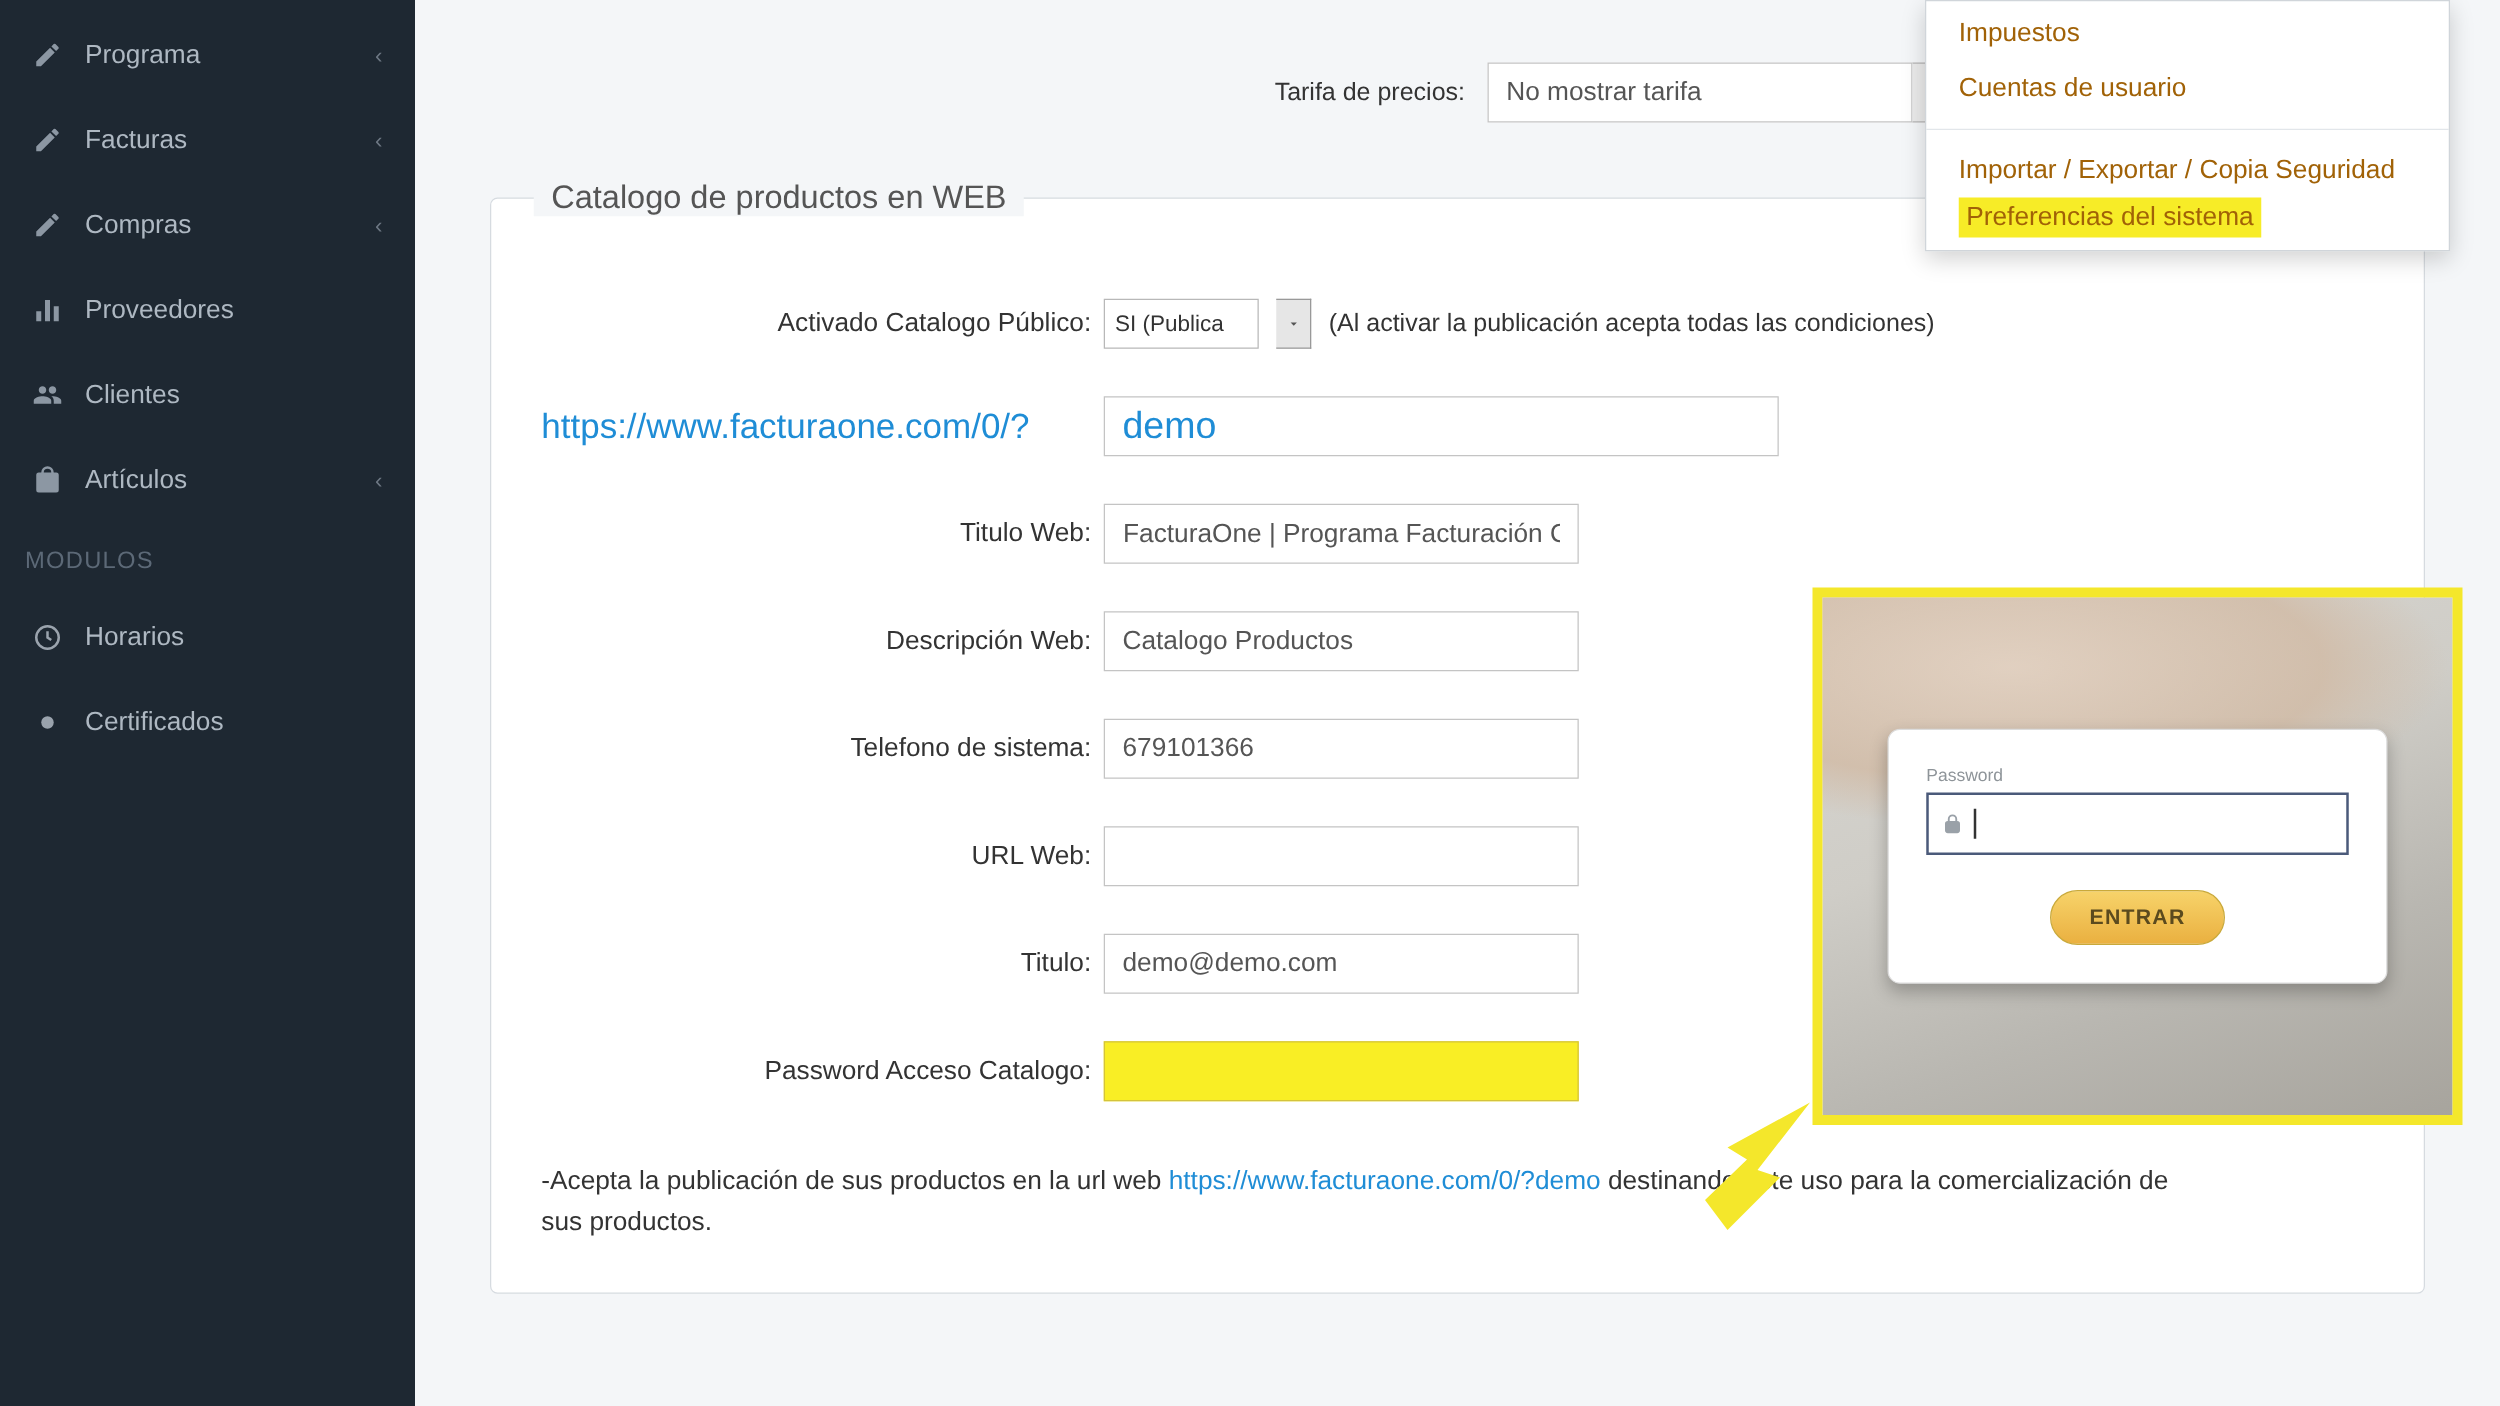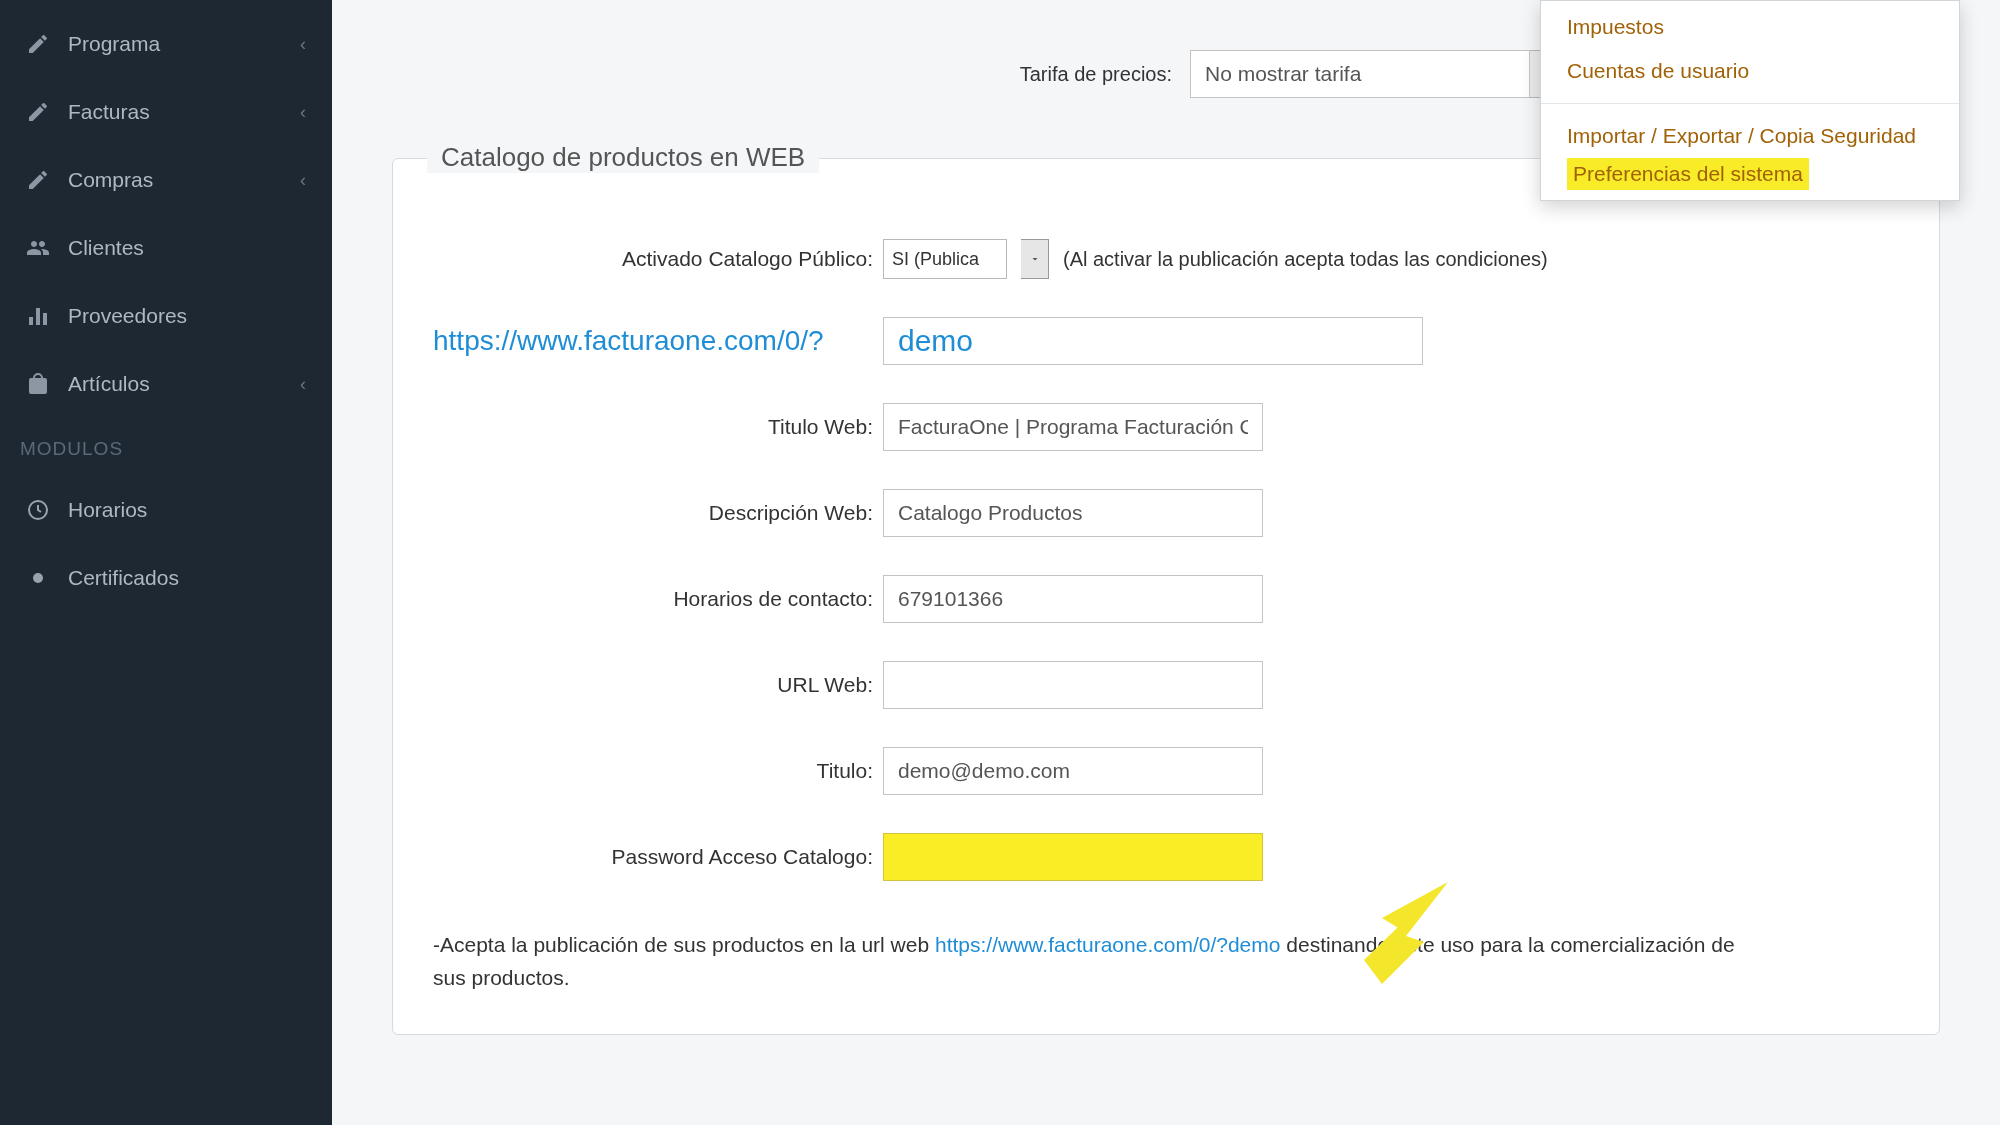--- a/index.html
+++ b/index.html
@@ -94,32 +94,32 @@
           <svg viewBox="0 0 24 24" fill="currentColor">
             <path d="M3 17.25V21h3.75L17.81 9.94l-3.75-3.75L3 17.25zM20.71 7.04a1 1 0 0 0 0-1.41l-2.34-2.34a1 1 0 0 0-1.41 0l-1.83 1.83 3.75 3.75 1.83-1.83z"></path>
           </svg>
         </span>
       <span>Compras</span>
       <span class="chev">‹</span>
     </div>
     <div class="nav-item">
       <span class="icon">
           <svg viewBox="0 0 24 24" fill="currentColor">
+            <path d="M3 13h4v8H3zm7-9h4v17h-4zm7 5h4v12h-4z"></path>
+          </svg>
+        </span>
+      <span>Proveedores</span>
+    </div>
+    <div class="nav-item">
+      <span class="icon">
+          <svg viewBox="0 0 24 24" fill="currentColor">
             <path d="M16 11c1.66 0 3-1.34 3-3s-1.34-3-3-3-3 1.34-3 3 1.34 3 3 3zm-8 0c1.66 0 3-1.34 3-3S9.66 5 8 5 5 6.34 5 8s1.34 3 3 3zm0 2c-2.33 0-7 1.17-7 3.5V19h14v-2.5C15 14.17 10.33 13 8 13zm8 0c-.29 0-.62.02-.97.05 1.16.84 1.97 1.97 1.97 3.45V19h6v-2.5c0-2.33-4.67-3.5-7-3.5z"></path>
           </svg>
         </span>
       <span>Clientes</span>
-    </div>
-    <div class="nav-item">
-      <span class="icon">
-          <svg viewBox="0 0 24 24" fill="currentColor">
-            <path d="M3 13h4v8H3zm7-9h4v17h-4zm7 5h4v12h-4z"></path>
-          </svg>
-        </span>
-      <span>Proveedores</span>
     </div>
     <div class="nav-item">
       <span class="icon">
           <svg viewBox="0 0 24 24" fill="currentColor">
             <path d="M19 6h-2a5 5 0 0 0-10 0H5a2 2 0 0 0-2 2v12a2 2 0 0 0 2 2h14a2 2 0 0 0 2-2V8a2 2 0 0 0-2-2zm-7-3a3 3 0 0 1 3 3H9a3 3 0 0 1 3-3z"></path>
           </svg>
         </span>
       <span>Artículos</span>
       <span class="chev">‹</span>
     </div>
@@ -188,21 +188,21 @@
         <div class="form-label">Titulo Web:</div>
         <div class="form-value">
             <input class="txt-input" value="FacturaOne | Programa Facturación O" style="">
           </div>
 
         <div class="form-label">Descripción Web:</div>
         <div class="form-value">
             <input class="txt-input" value="Catalogo Productos" style="">
           </div>
 
-        <div class="form-label">Horarios de contacto:</div>
+        <div class="form-label">Telefono de sistema:</div>
         <div class="form-value">
             <input class="txt-input" value="679101366" style="">
           </div>
 
         <div class="form-label">URL Web:</div>
         <div class="form-value">
             <input class="txt-input" value="" style="">
           </div>
 
         <div class="form-label">Titulo:</div>
@@ -220,15 +220,28 @@
         <span>-Acepta la publicación de sus productos en la url web </span><a href="#">https://www.facturaone.com/0/?demo</a><span> destinando este uso para la comercialización de sus productos.</span>
       </p>
     </section>
 
     <div class="arrow">
       <svg viewBox="0 0 100 100">
           <polygon points="90,10 55,55 70,60 35,95 20,75 48,48 35,40" fill="#f4e72b"></polygon>
         </svg>
     </div>
 
+    <div class="login-card-wrap">
+      <div class="hand"></div>
+      <div class="login-card">
+        <div class="pw-label">Password</div>
+        <div class="pw-field">
+          <svg viewBox="0 0 24 24" fill="currentColor">
+              <path d="M17 9V7a5 5 0 0 0-10 0v2a3 3 0 0 0-3 3v7a3 3 0 0 0 3 3h10a3 3 0 0 0 3-3v-7a3 3 0 0 0-3-3zm-8-2a3 3 0 0 1 6 0v2H9z"></path>
+            </svg>
+          <span class="cursor"></span>
+        </div>
+        <button class="enter-btn">ENTRAR</button>
+      </div>
+    </div>
 
   </main>
 </div>
 
 </body></html>

